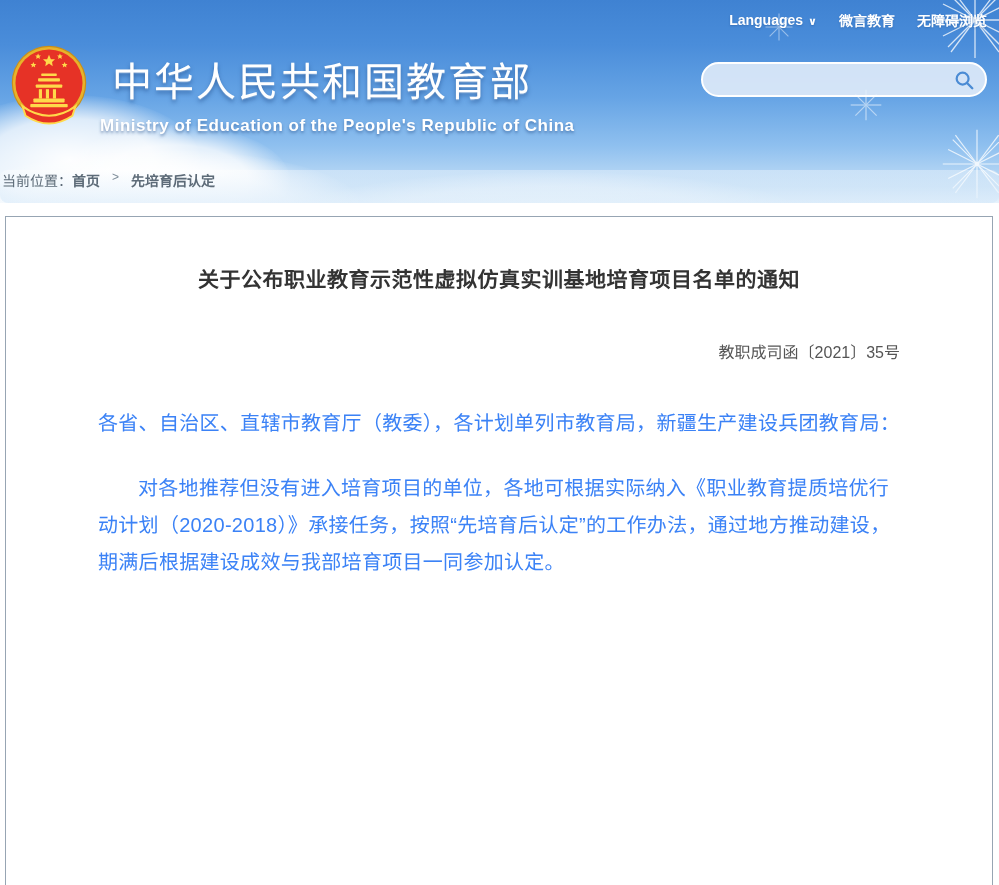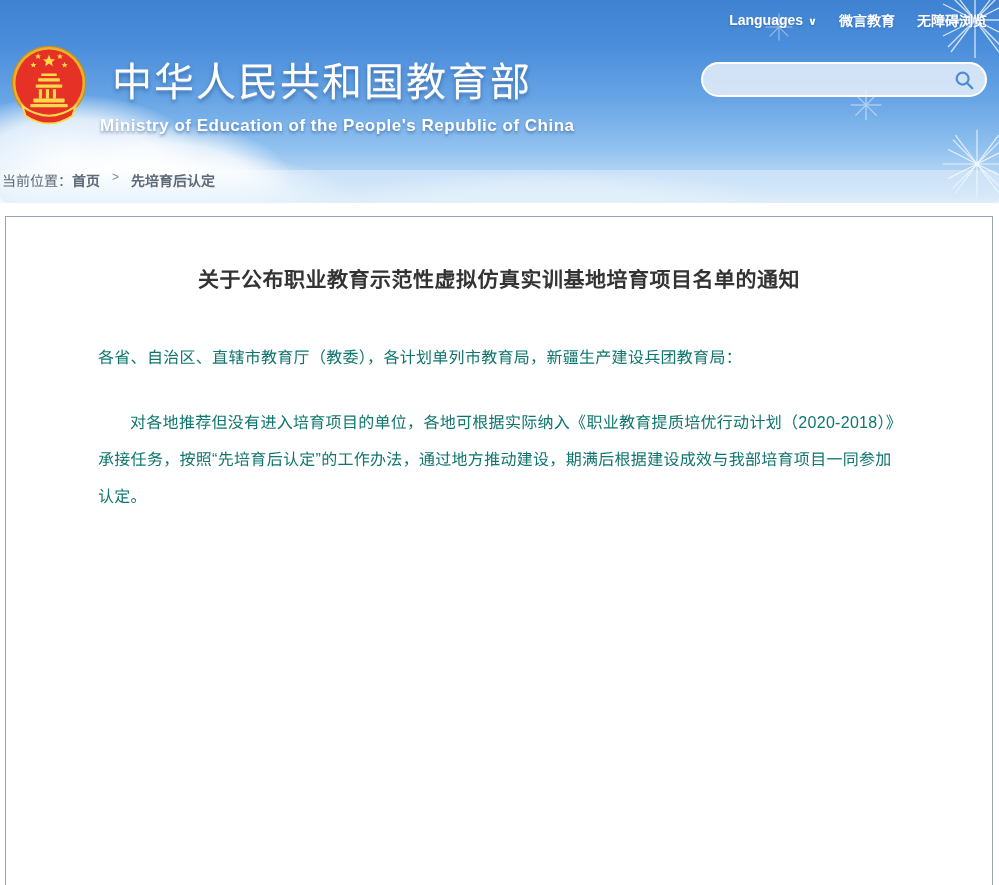--- a/index.html
+++ b/index.html
@@ -94,21 +94,21 @@
     padding: 46px 92px 0 92px;
     margin-top: 13px;
   }
   .doc-title {
     margin: 0 0 46px 0; text-align: center;
     font-size: 21px; font-weight: bold; color: #333333; letter-spacing: .5px;
   }
   .doc-number {
     text-align: right; color: #555555; font-size: 16px; margin: 0 0 42px 0;
   }
-  .doc-body { color: #0f766e; font-size: 16px; line-height: 37px; letter-spacing: .3px; }
+  .doc-body { color: #3b82f6; font-size: 20px; line-height: 37px; letter-spacing: .3px; }
   .doc-body p { margin: 0 0 17px 0; }
   .salutation { margin-bottom: 28px !important; }
   .body-para { text-indent: 2em; }
 </style>
 </head>
 <body>
 
 <div class="page">
 
   <div class="hero">
@@ -230,19 +230,20 @@
     <div class="breadcrumb-bar">
       <span>当前位置：</span>
       <a>首页</a>
       <span class="crumb-sep">&gt;</span>
       <a>先培育后认定</a>
     </div>
   </div>
 
   <div class="panel">
     <h2 class="doc-title">关于公布职业教育示范性虚拟仿真实训基地培育项目名单的通知</h2>
+    <div class="doc-number">教职成司函〔2021〕35号</div>
     <div class="doc-body">
       <p class="salutation">各省、自治区、直辖市教育厅（教委），各计划单列市教育局，新疆生产建设兵团教育局：</p>
       <p class="body-para">对各地推荐但没有进入培育项目的单位，各地可根据实际纳入《职业教育提质培优行动计划（2020-2018）》承接任务，按照“先培育后认定”的工作办法，通过地方推动建设，期满后根据建设成效与我部培育项目一同参加认定。</p>
     </div>
   </div>
 
 </div>
 
 </body></html>

